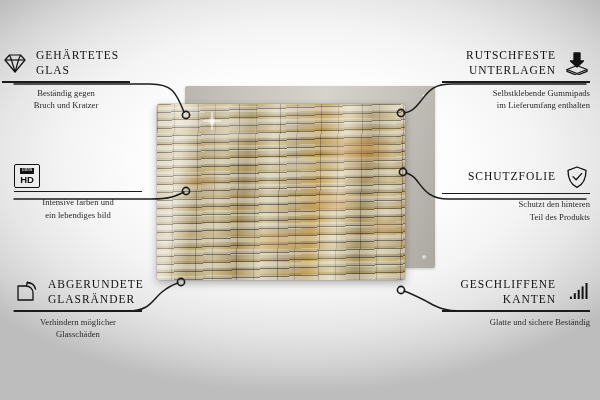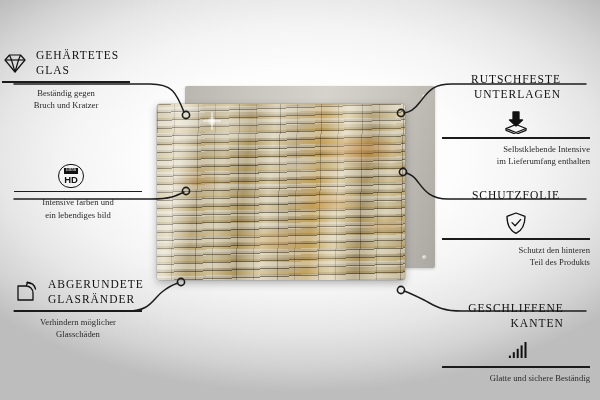--- a/index.html
+++ b/index.html
@@ -102,31 +102,31 @@
     font-size:11.5px;letter-spacing:.085em;color:#111111;
     line-height:1.32;text-transform:uppercase;
   }
   .rule{height:1.4px;background:#1b1b1b;margin-top:3px;}
   .co-desc{
     font-size:8.6px;color:#2a2a2a;line-height:1.42;margin-top:4px;letter-spacing:.005em;
   }
   .left .co-head{justify-content:flex-start;}
   .left .co-title{text-align:left;}
   .left .co-desc{text-align:center;}
-  .right .co-head{justify-content:flex-end;flex-direction:column;margin-top:24px;}
+  .right .co-head{justify-content:flex-end;}
   .right .co-title{text-align:right;}
   .right .co-desc{text-align:right;}
 
   .ico{flex:0 0 auto;width:26px;height:24px;display:block;}
   .ico svg{display:block;width:100%;height:100%;}
 
   .hd-badge{
-    flex:0 0 auto;width:24px;height:22px;border:1.4px solid #111;border-radius:12px;
+    flex:0 0 auto;width:24px;height:22px;border:1.4px solid #111;border-radius:2px;
     display:flex;flex-direction:column;align-items:center;justify-content:center;
-    font-family:"Liberation Sans",sans-serif;color:#111;line-height:1;margin-left:44px;
+    font-family:"Liberation Sans",sans-serif;color:#111;line-height:1;
   }
   .hd-badge .u{font-size:4.6px;letter-spacing:.04em;background:#111;color:#fff;padding:.6px 1.6px;}
   .hd-badge .h{font-size:9.5px;font-weight:bold;margin-top:1px;}
 
   
   #wires{position:absolute;left:0;top:0;width:600px;height:400px;pointer-events:none;}
 </style>
 </head>
 <body>
 
@@ -236,21 +236,21 @@
             <g fill="none" stroke="#111" stroke-width="1.3" stroke-linejoin="round">
           <path d="M10 2 L16 2 L16 10 L19.5 10 L13 16 L6.5 10 L10 10 Z" fill="#111" stroke="#111"></path>
           <path d="M13 14.5 L23 18.5 L13 22.5 L3 18.5 Z"></path>
           <path d="M3 18.5 L3 20.3 L13 24.3 L23 20.3 L23 18.5"></path>
         </g>
           </svg>
       </span>
     </div>
     <div class="rule"></div>
     <div class="co-desc">
-      <span>Selbstklebende Intensive</span><br>
+      <span>Selbstklebende Gummipads</span><br>
       <span>im Lieferumfang enthalten</span>
     </div>
   </div>
 
   <div class="callout right" style="right:10px;top:164px;width:148px;">
     <div class="co-head" style="min-height:26px;">
       <span class="co-title">
         <span>SCHUTZFOLIE</span>
       </span>
       <span class="ico">

